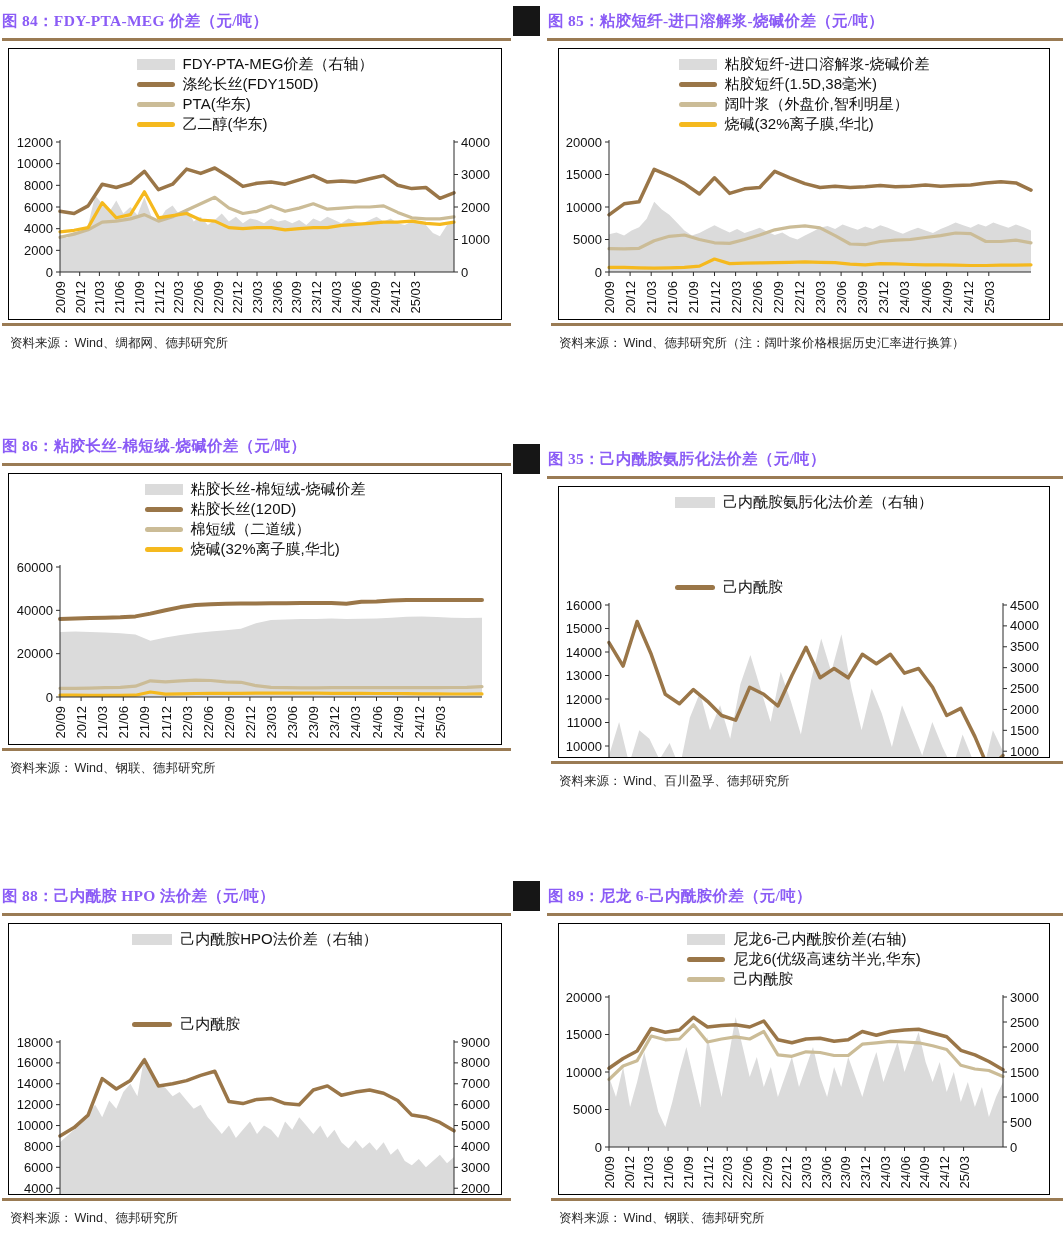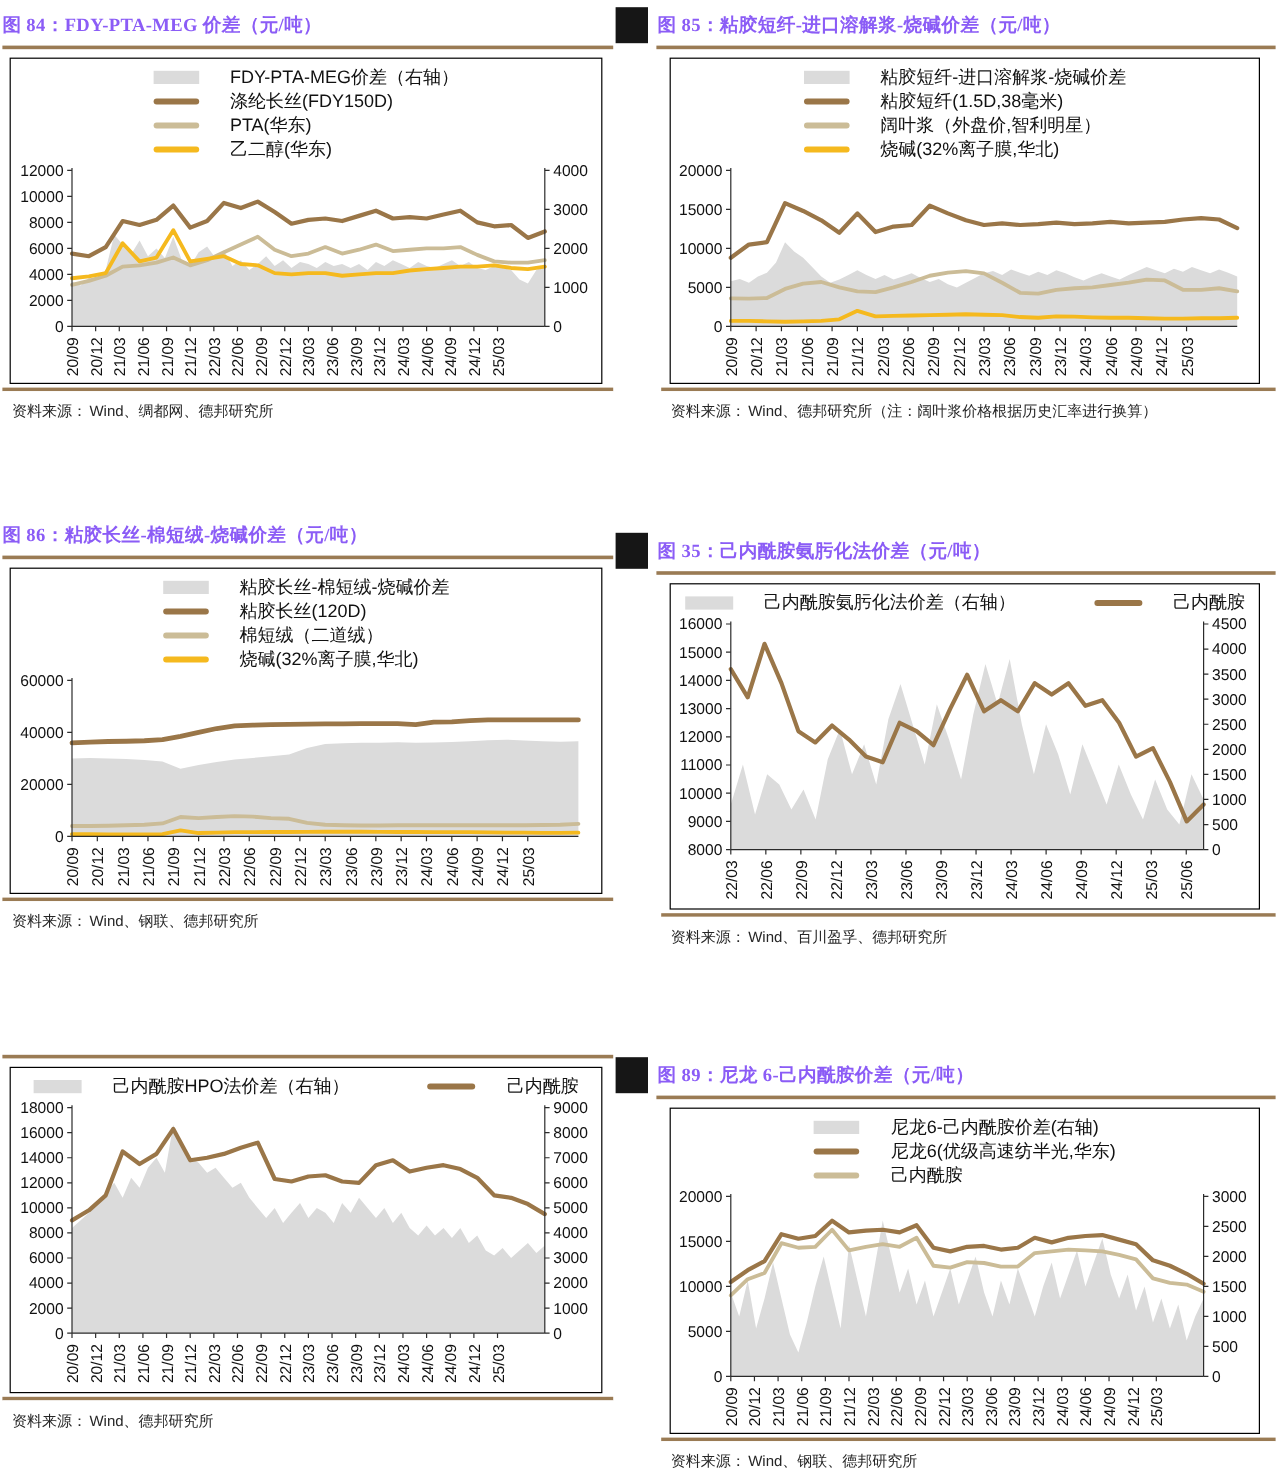--- a/index.html
+++ b/index.html
@@ -24,22 +24,22 @@
   .col-r .rule{margin-left:34px;}
   .panel{
     margin-top:7px;height:272px;border:1px solid #000;background:#fff;
     box-sizing:border-box;padding:3px 4px;display:flex;flex-direction:column;
     align-items:center;overflow:hidden;
   }
   .col-l .panel{margin-left:6px;margin-right:9px;}
   .col-r .panel{margin-left:45px;margin-right:13px;}
   .legend{display:flex;margin-top:2px;}
   .legend.stack{flex-direction:column;align-items:flex-start;}
-  .legend.row{gap:65px;text-align:center;}
-  .legend-item{display:flex;align-items:center;gap:26px;height:20px;font-size:15px;color:#111;white-space:nowrap;}
+  .legend.row{flex-direction:column;gap:65px;text-align:center;}
+  .legend-item{display:flex;align-items:center;gap:8px;height:20px;font-size:15px;color:#111;white-space:nowrap;}
   .sw-area{display:inline-block;height:11px;}
   .sw-line{display:inline-block;height:5px;border-radius:2.5px;}
   .src-rule{height:3px;background:#9A7B54;margin-top:3px;}
   .col-r .src-rule{margin-left:38px;}
   .src{padding:9px 8px 10px;font-size:12.5px;color:#262626;background:#fff;white-space:nowrap;}
   .col-r .src{margin-left:38px;}
   .src .lbl{font-family:"Liberation Serif",serif;font-weight:normal;margin-right:2px;}
   svg.chart{display:block;flex:none;}
   svg text{font-family:"Liberation Sans",sans-serif;}
 </style>
@@ -404,20 +404,23 @@
         <text x="401.3448" y="205" text-anchor="end" font-size="13" fill="#111111" transform="rotate(-90 401.3448 205)">25/03</text>
         <line x1="425.5402" y1="196" x2="425.5402" y2="200" stroke="#2b2b2b"></line>
         <text x="430.5402" y="205" text-anchor="end" font-size="13" fill="#111111" transform="rotate(-90 430.5402 205)">25/06</text>
       </svg>
   </div>
   <div class="src-rule"></div>
   <div class="src"><span class="lbl">资料来源：</span><span>Wind、百川盈孚、德邦研究所</span></div>
 </section>
 
 <section class="fig f4 col-l">
+  <div class="title-row">
+    <span>图 88：己内酰胺 HPO 法价差（元/吨）</span>
+  </div>
   <div class="rule"></div>
   <div class="panel">
     <div class="legend row">
         <div class="legend-item">
           <span class="sw-area" style="background: rgb(219, 219, 219); width: 40px;"></span>
           <span>己内酰胺HPO法价差（右轴）</span>
         </div>
         <div class="legend-item">
           <span class="sw-line" style="background: rgb(154, 118, 72); width: 40px;"></span>
           <span>己内酰胺</span>

